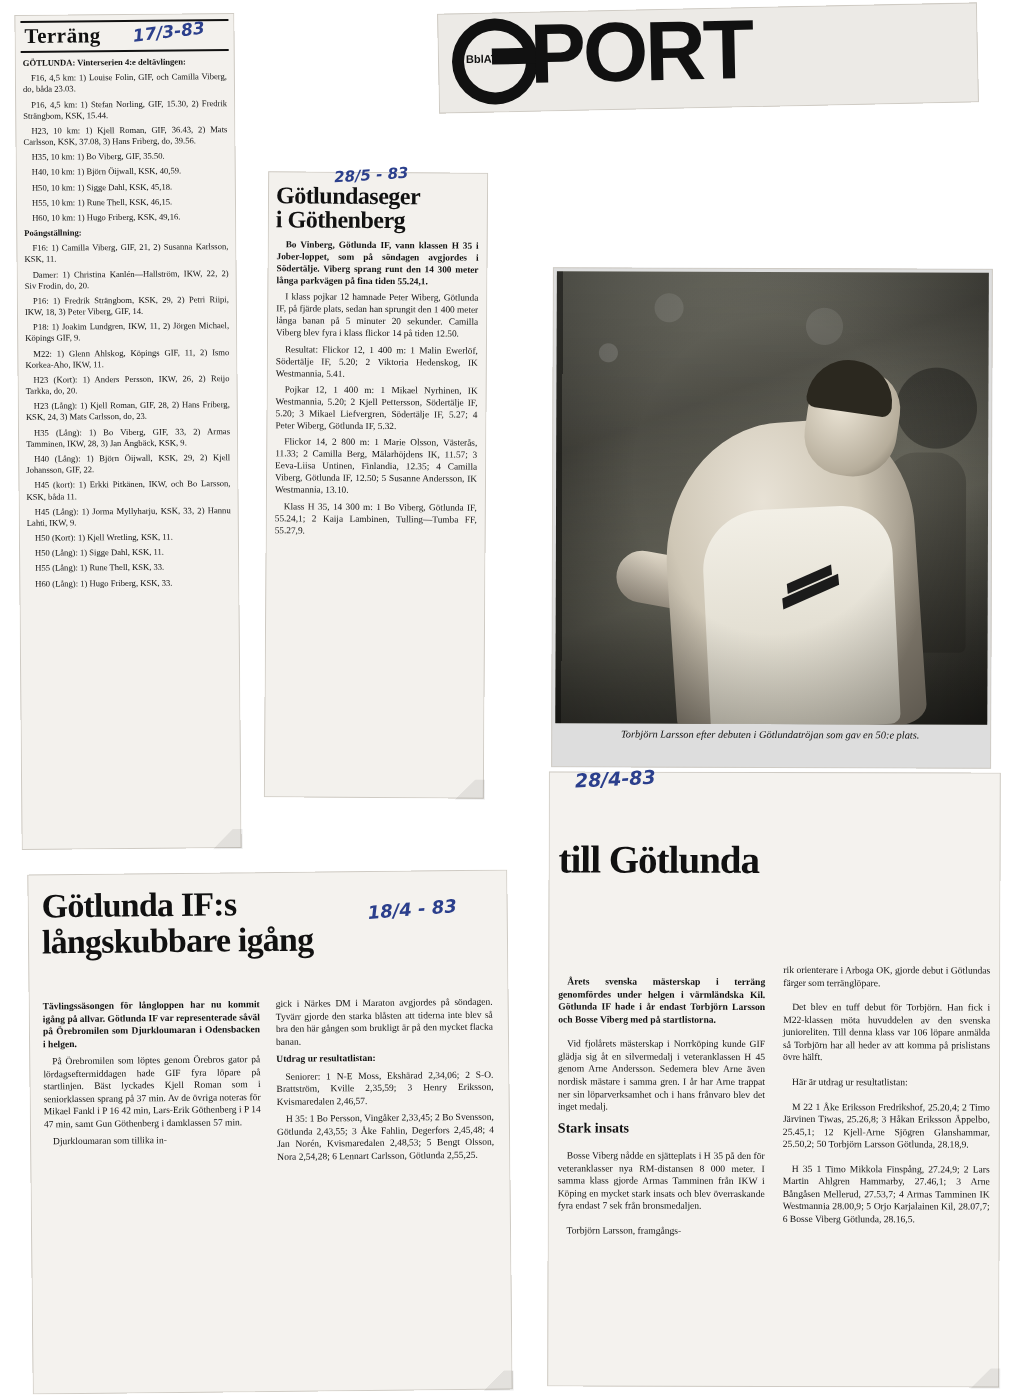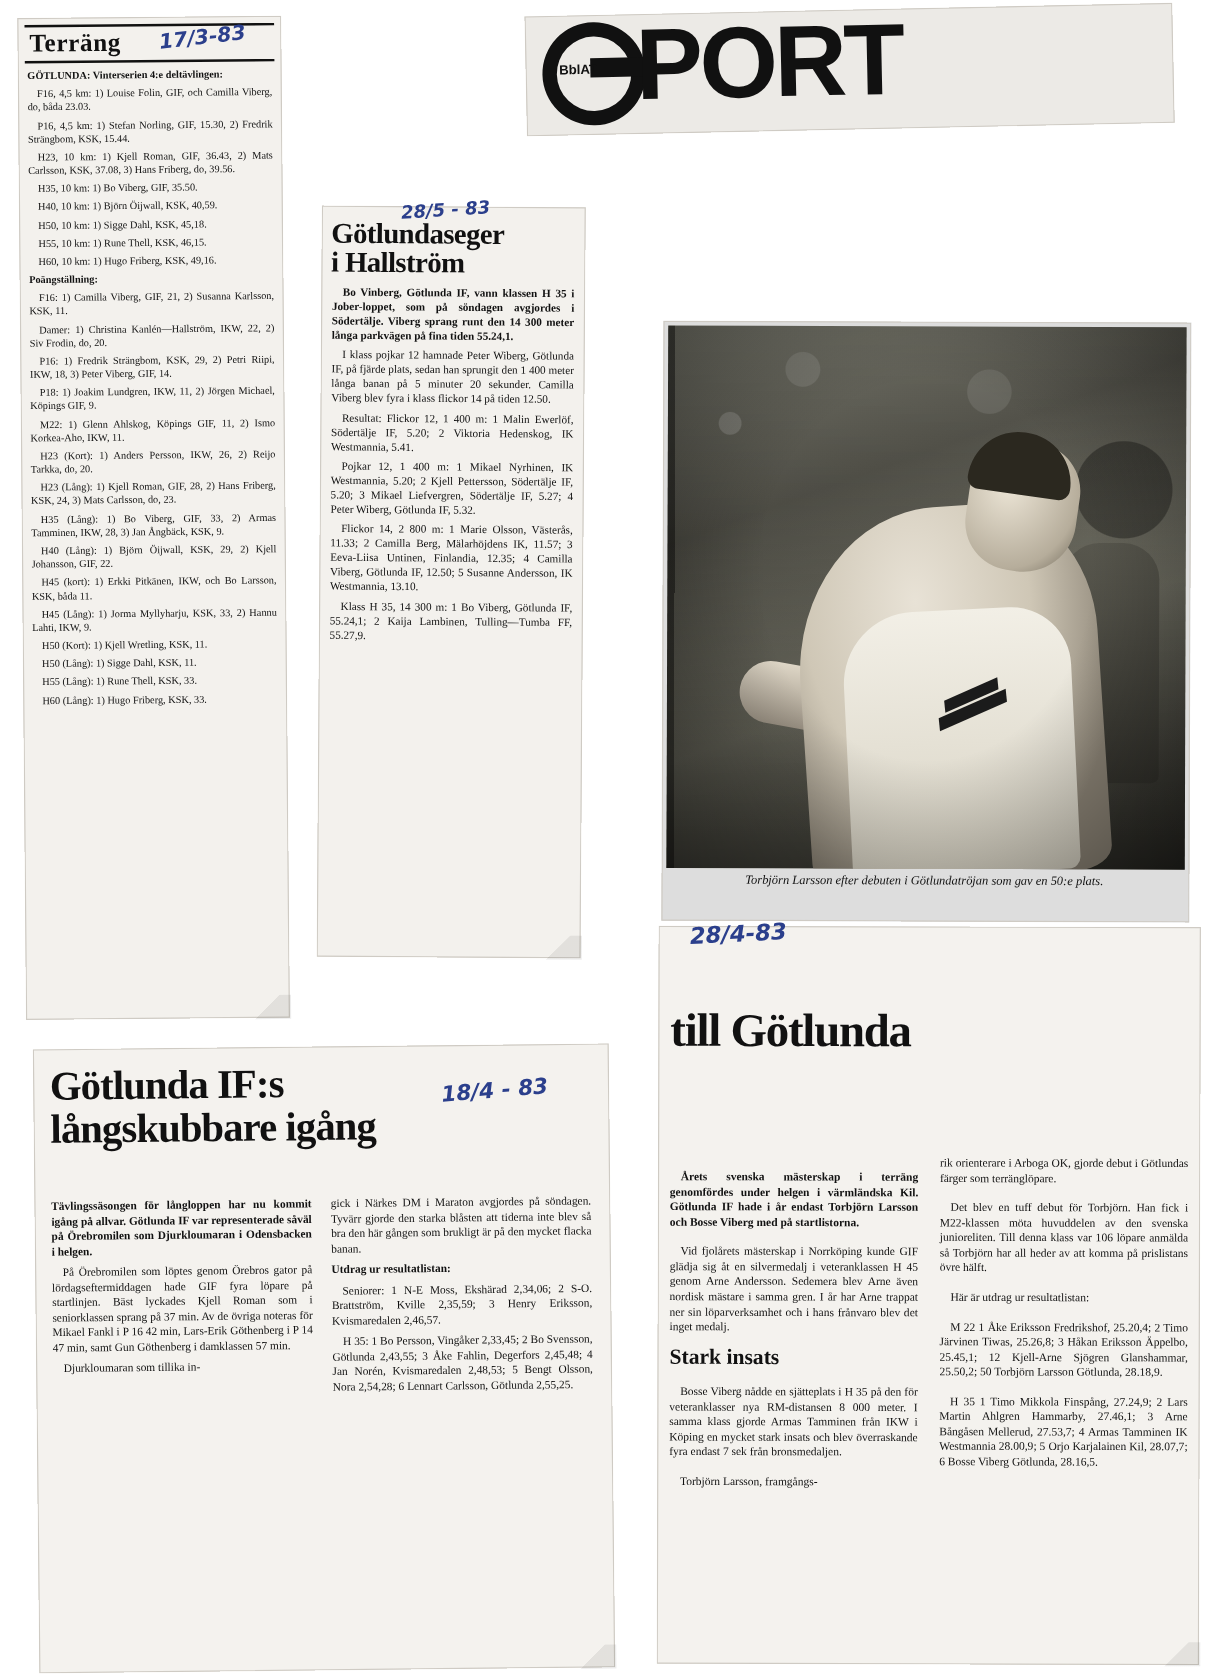--- a/index.html
+++ b/index.html
@@ -181,21 +181,21 @@
     margin:26px 10px 2px 10px;
     font-size:39px;line-height:1.06;font-weight:bold;letter-spacing:-1px;
   }
   #medalj-cols{
     position:absolute;left:10px;top:192px;width:432px;height:410px;
     column-count:2;column-gap:18px;
     font-size:9.6px;line-height:1.31;text-align:justify;
   }
   #medalj-cols p{margin:12px 0 5px 0;text-indent:9px;}
   #medalj-cols h3{
-    margin:6px 0 3px 0;font-size:18px;font-weight:bold;
+    margin:6px 0 3px 0;font-size:14px;font-weight:bold;
   }
 
   
   #clip-lang{
     left:30px;top:872px;width:480px;height:520px;
     background:#f4f2ee;
     transform:rotate(-0.6deg);
   }
   #clip-lang h1{
     margin:14px 12px 2px 14px;
@@ -258,21 +258,21 @@
       <p>H55 (Lång): 1) Rune Thell, KSK, 33.</p>
       <p>H60 (Lång): 1) Hugo Friberg, KSK, 33.</p>
     </div>
     <div class="corner-shadow"></div>
   </div>
 
   <div class="clip" id="clip-soder">
     <div class="handdate" style="left:66px;top:-6px;font-size:15px;transform:rotate(-4deg);">28/5 - 83</div>
     <h1>
       <span>Götlundaseger</span><br>
-      <span>i Hallström</span>
+      <span>i Göthenberg</span>
     </h1>
     <div class="body">
       <p class="b">Bo Vinberg, Götlunda IF, vann klassen H 35 i Jober-loppet, som på söndagen avgjordes i Södertälje. Viberg sprang runt den 14 300 meter långa parkvägen på fina tiden 55.24,1.</p>
       <p>I klass pojkar 12 hamnade Peter Wiberg, Götlunda IF, på fjärde plats, sedan han sprungit den 1 400 meter långa banan på 5 minuter 20 sekunder. Camilla Viberg blev fyra i klass flickor 14 på tiden 12.50.</p>
       <p>Resultat: Flickor 12, 1 400 m: 1 Malin Ewerlöf, Södertälje IF, 5.20; 2 Viktoria Hedenskog, IK Westmannia, 5.41.</p>
       <p>Pojkar 12, 1 400 m: 1 Mikael Nyrhinen, IK Westmannia, 5.20; 2 Kjell Pettersson, Södertälje IF, 5.20; 3 Mikael Liefvergren, Södertälje IF, 5.27; 4 Peter Wiberg, Götlunda IF, 5.32.</p>
       <p>Flickor 14, 2 800 m: 1 Marie Olsson, Västerås, 11.33; 2 Camilla Berg, Mälarhöjdens IK, 11.57; 3 Eeva-Liisa Untinen, Finlandia, 12.35; 4 Camilla Viberg, Götlunda IF, 12.50; 5 Susanne Andersson, IK Westmannia, 13.10.</p>
       <p>Klass H 35, 14 300 m: 1 Bo Viberg, Götlunda IF, 55.24,1; 2 Kaija Lambinen, Tulling—Tumba FF, 55.27,9.</p>
     </div>
     <div class="corner-shadow"></div>

